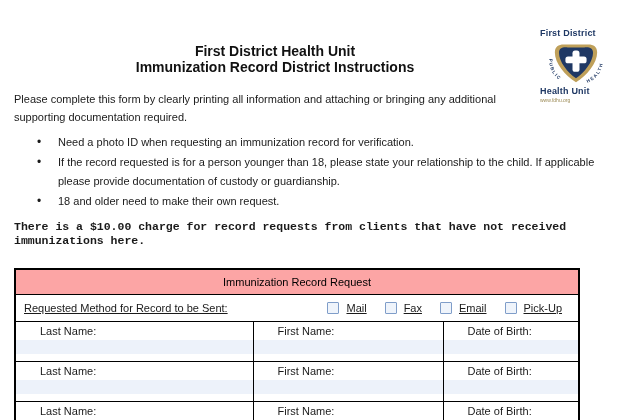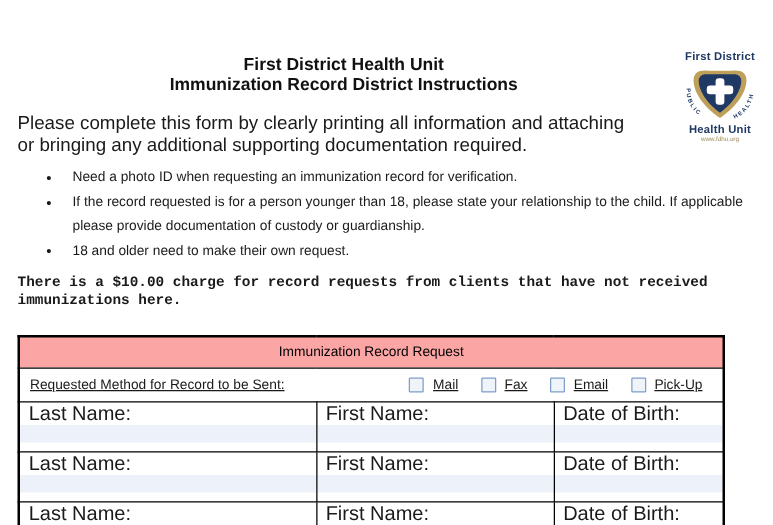--- a/index.html
+++ b/index.html
@@ -5,46 +5,46 @@
   * { margin:0; padding:0; box-sizing:border-box; }
   html,body { background:#e8e8e8; }
   .doc {
     position:relative; width:618px; height:420px; background:#ffffff;
     overflow:hidden; font-family:"Liberation Sans", sans-serif; color:#1a1a1a;
   }
   
   .titles { padding-top:43px; width:550px; text-align:center;
     font-weight:bold; font-size:14px; line-height:16px; color:#111; }
   
-  .logo { position:absolute; top:40px; right:6px; width:72px; text-align:center; }
+  .logo { position:absolute; top:28px; right:6px; width:72px; text-align:left; }
   .logo-top, .logo-bottom { font-size:9px; font-weight:bold; color:#1F3864; line-height:11px; letter-spacing:0.2px; }
   .logo-site { font-size:5px; color:#9b8a55; line-height:7px; }
   .logo svg { display:block; margin:1px auto 0 auto; }
   
-  .intro { margin:15px 0 0 14px; width:502px; font-size:15px; line-height:18px; }
+  .intro { margin:15px 0 0 14px; width:502px; font-size:11px; line-height:18px; }
   
   ul.bullets { margin:7px 10px 0 35px; list-style:none; }
   ul.bullets li { position:relative; padding-left:23px; font-size:11px; line-height:19.5px; }
   ul.bullets li::before { content:"\2022"; position:absolute; left:2px; top:0; font-size:12px; }
   
   .charge { margin:9px 0 0 14px; font-size:11.5px; font-weight:bold; line-height:14px;font-family:Liberation Mono, monospace; }
   
   table.req { border-collapse:collapse; table-layout:fixed; width:564px;
     margin:20px 0 0 14px; border:2px solid #000; background:#fff; }
   table.req td { border:1px solid #000; padding:0; font-size:11px; vertical-align:middle; }
   td.section { background:#fca5a5; text-align:center; font-size:13.5px; height:25px; color:#000; }
   td.method-cell { height:27px;text-decoration:underline; }
   .method-flex { display:flex; align-items:center; padding:0 16px 0 8px; }
   .method-label { white-space:nowrap; }
   .spacer { flex:1; }
   .cb-group { display:flex; align-items:center; margin-left:18px; white-space:nowrap; }
   .cb { width:12px; height:12px; border:1.5px solid #7F9DC9; background:#EFF4FB;
     border-radius:1px; margin-right:7px; flex:0 0 auto; }
   tr.record-row td { height:40px; vertical-align:top; }
-  .cell-label { padding:3px 0 0 7px; font-size:16px; line-height:13px; }
+  .cell-label { padding:3px 0 0 24px; font-size:11px; line-height:13px; }
   .field { height:14px; background:#EDF2FA; margin-top:2px; width:100%; }
 </style>
 </head>
 <body>
 
 <div class="doc">
 
   <div class="titles">
     <div>First District Health Unit</div>
     <div>Immunization Record District Instructions</div>

